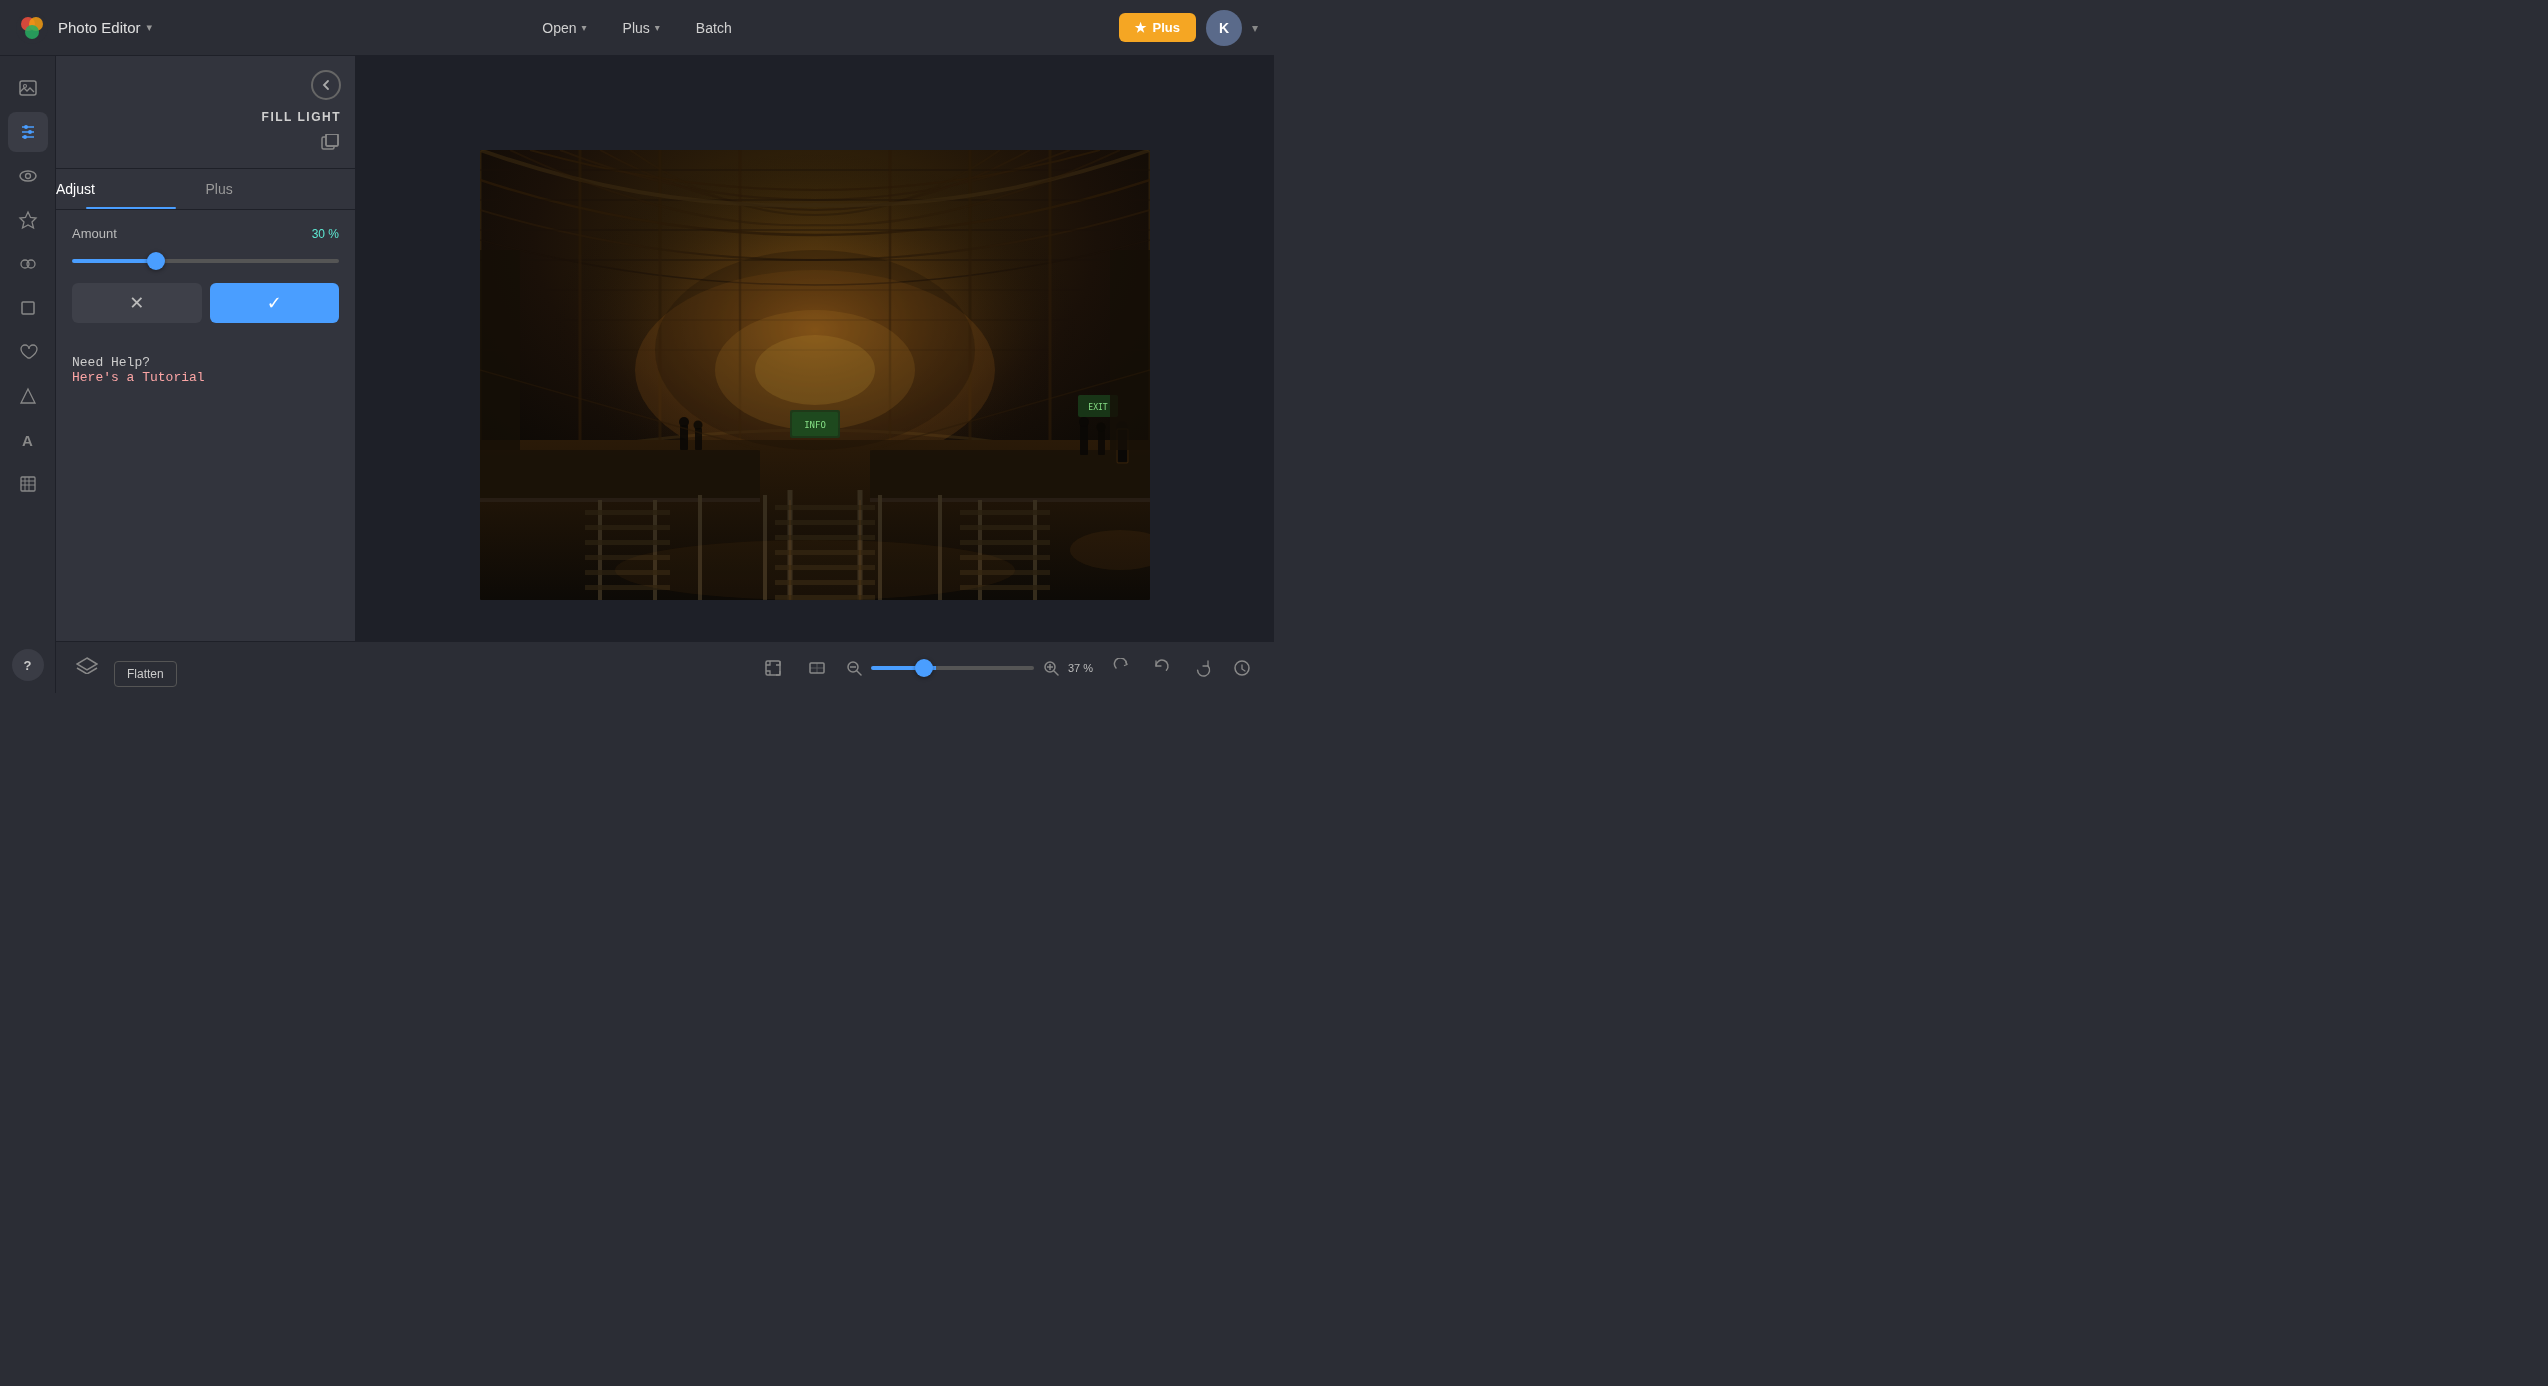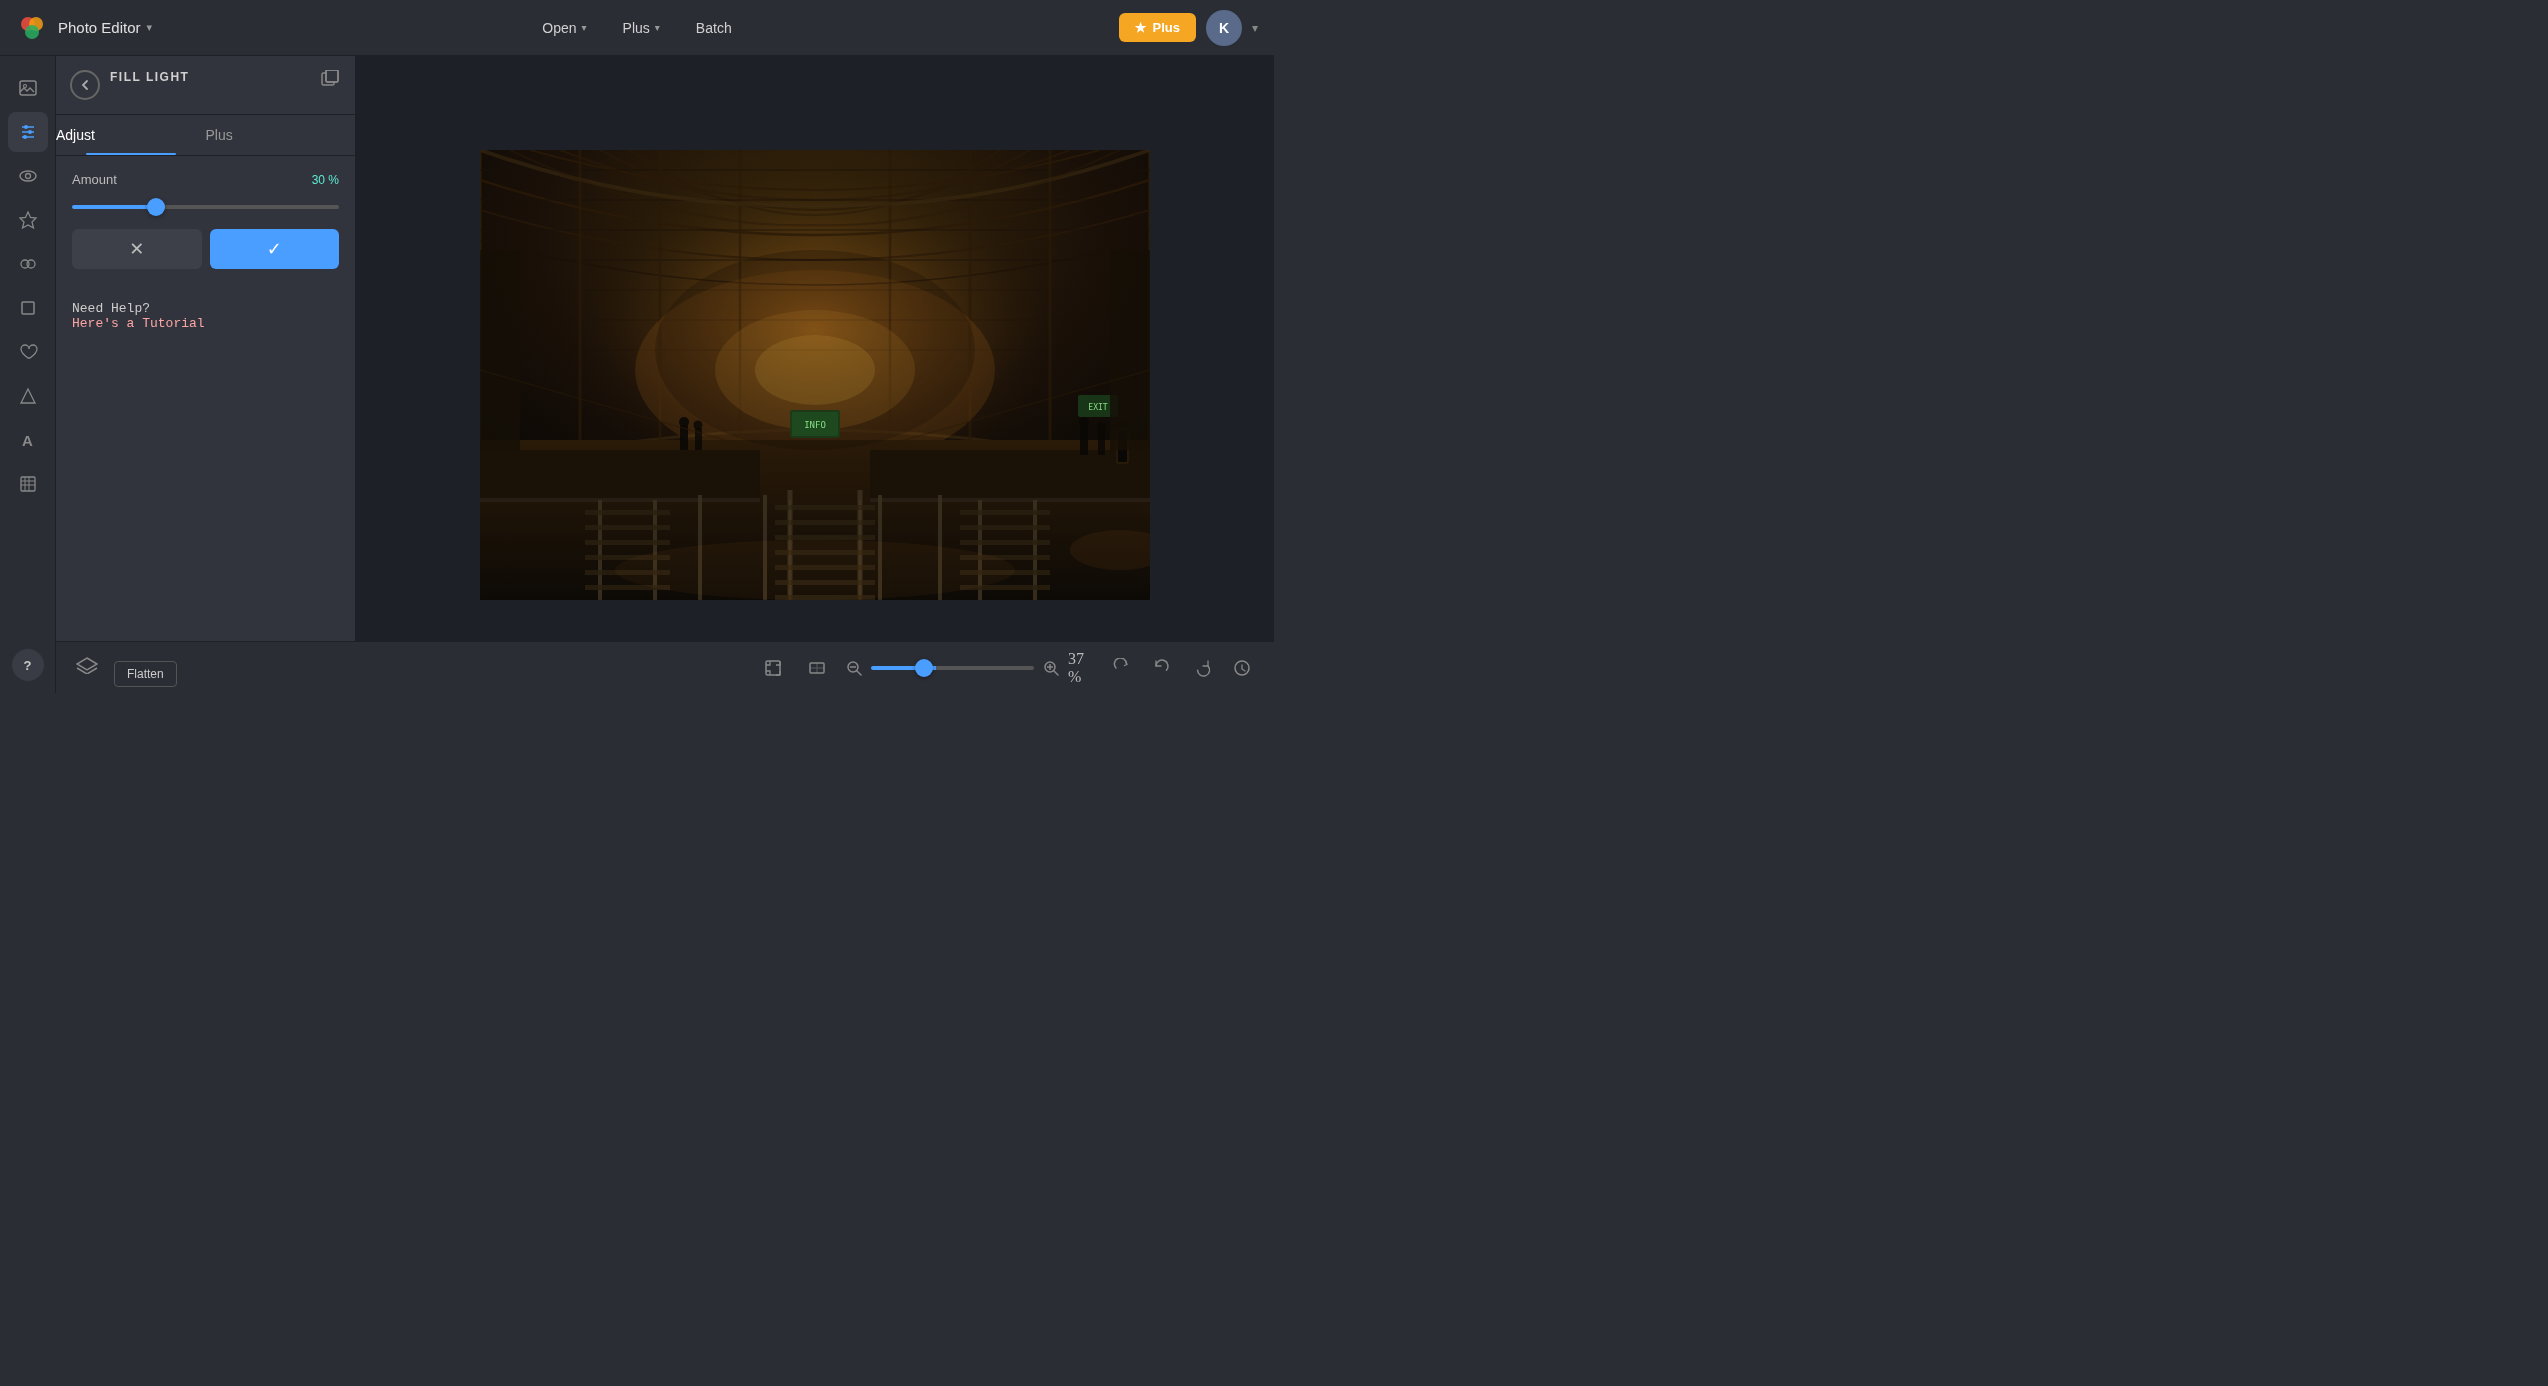--- a/index.html
+++ b/index.html
@@ -136,24 +136,25 @@
     
     .tool-panel {
       width: 300px;
       background: #32343d;
       border-right: 1px solid #1e2028;
       flex-shrink: 0;
       padding: 0;
     }
     .panel-header {
       display: flex;
-      align-items: flex-start;
+      align-items: flex-end;
       padding: 14px 14px;
       border-bottom: 1px solid #1e2028;
       gap: 10px;
+      flex-direction: column;
     }
     .back-btn {
       width: 30px;
       height: 30px;
       border-radius: 50%;
       border: 2px solid #666;
       background: transparent;
       color: #aaa;
       display: flex;
       align-items: center;
@@ -389,24 +390,23 @@
     }
     .zoom-slider::-webkit-slider-thumb {
       -webkit-appearance: none;
       width: 16px;
       height: 16px;
       border-radius: 50%;
       background: #4a9eff;
       cursor: pointer;
     }
     .zoom-value {
-      font-size: 16px;
+      font-size: 11px;
       color: #bbb;
       width: 40px;
-      font-family: Liberation Serif, serif;
     }
     .bottom-right-btns {
       display: flex;
       gap: 8px;
     }
     .bottom-icon-btn {
       background: transparent;
       border: none;
       color: #888;
       font-size: 18px;

